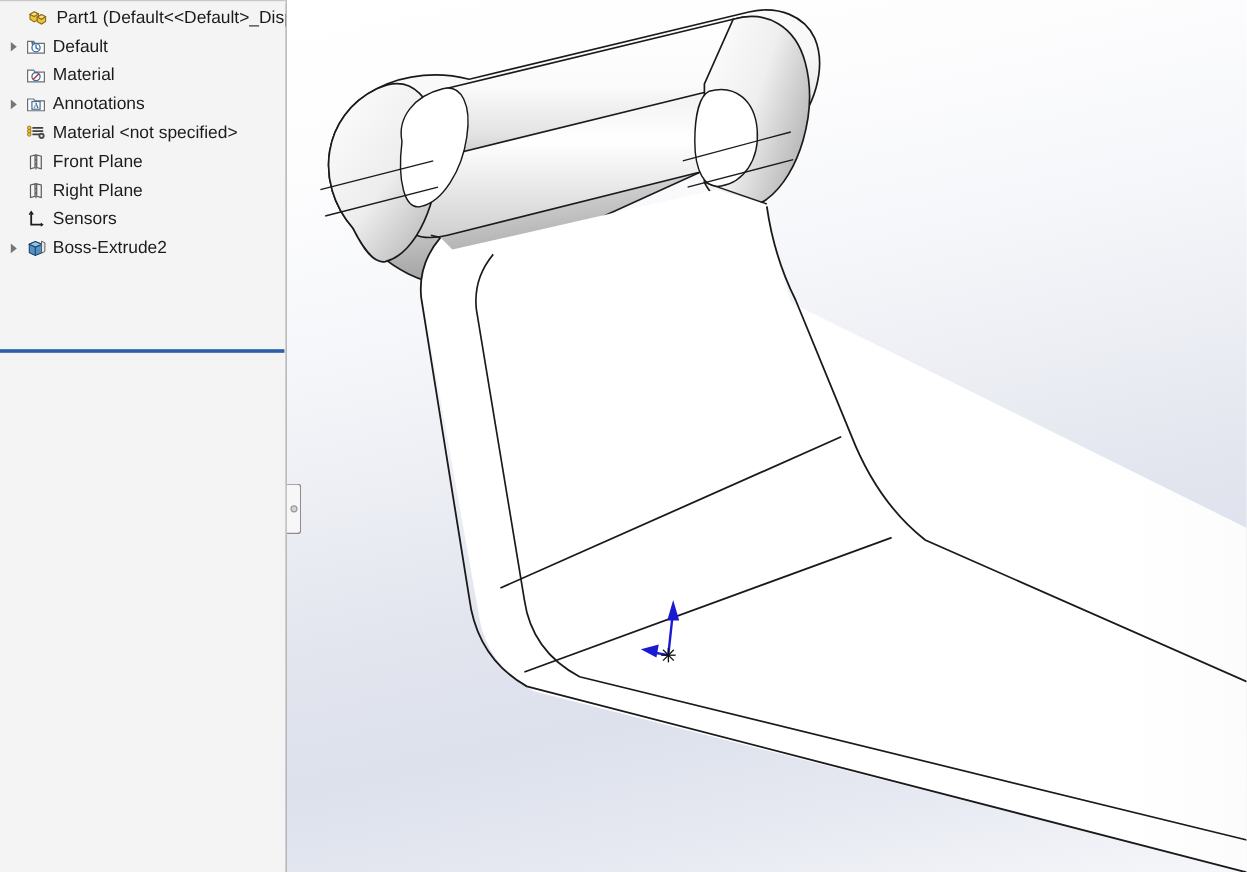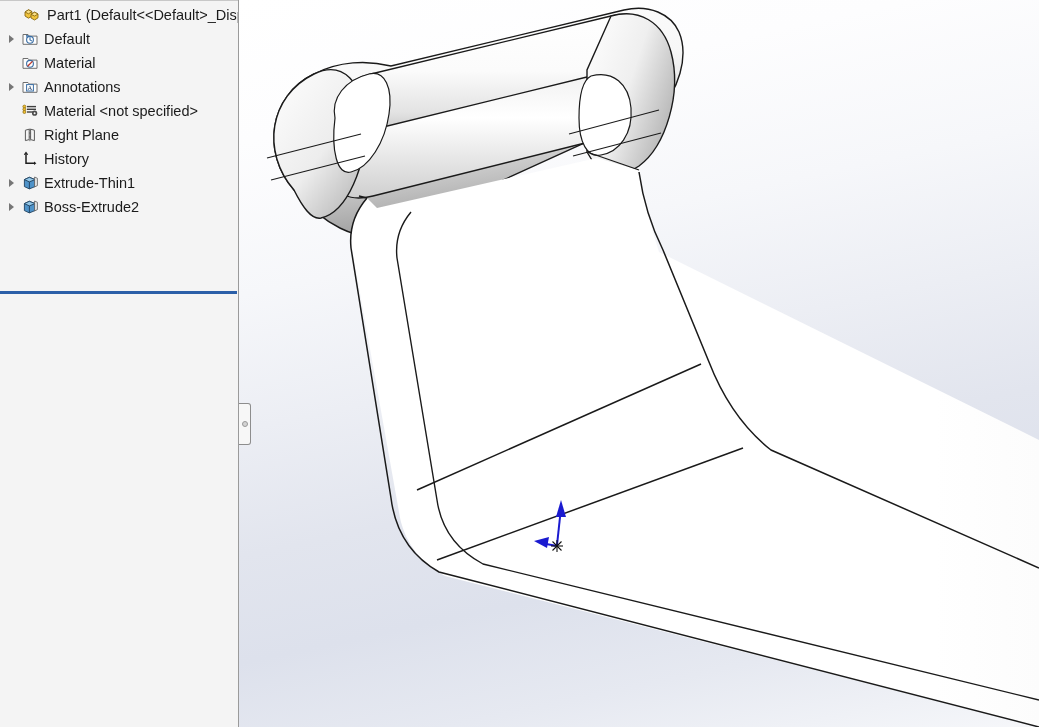--- a/index.html
+++ b/index.html
@@ -214,58 +214,57 @@
             <circle cx="4.4" cy="5.6" r="1.5" fill="#f2c230" stroke="#8a6a14" stroke-width="0.7"></circle>
             <circle cx="4.4" cy="8.3" r="1.5" fill="#f2c230" stroke="#8a6a14" stroke-width="0.7"></circle>
             <circle cx="4.4" cy="11.0" r="1.5" fill="#f2c230" stroke="#8a6a14" stroke-width="0.7"></circle>
             <circle cx="14.6" cy="12.2" r="2.6" fill="#4b4b4b"></circle>
             <circle cx="14.6" cy="12.2" r="1.0" fill="#f4f4f4"></circle>
           </svg>
         </span>
         <span class="lbl">Material &lt;not specified&gt;</span>
       </div>
 
-
-
       <div class="tree-row">
         <span class="twisty"></span>
         <span class="ic">
           <svg width="20" height="20" viewBox="0 0 20 20">
             <path d="M5.4 5.2 L9.2 4.2 L9.2 14.6 L5.4 15.6 Z" fill="none" stroke="#5a5a5a" stroke-width="1"></path>
             <path d="M10.6 4.2 L14.4 5.2 L14.4 15.6 L10.6 14.6 Z" fill="none" stroke="#5a5a5a" stroke-width="1"></path>
             <line x1="9.9" y1="3.6" x2="9.9" y2="16.2" stroke="#5a5a5a" stroke-width="0.9" stroke-dasharray="2 1.6"></line>
           </svg>
         </span>
+        <span class="lbl">Front Plane</span>
+      </div>
+
+
+      <div class="tree-row">
+        <span class="twisty"></span>
+        <span class="ic">
+          <svg width="20" height="20" viewBox="0 0 20 20">
+            <path d="M5.4 5.2 L9.2 4.2 L9.2 14.6 L5.4 15.6 Z" fill="none" stroke="#5a5a5a" stroke-width="1"></path>
+            <path d="M10.6 4.2 L14.4 5.2 L14.4 15.6 L10.6 14.6 Z" fill="none" stroke="#5a5a5a" stroke-width="1"></path>
+            <line x1="9.9" y1="3.6" x2="9.9" y2="16.2" stroke="#5a5a5a" stroke-width="0.9" stroke-dasharray="2 1.6"></line>
+          </svg>
+        </span>
         <span class="lbl">Right Plane</span>
       </div>
 
       <div class="tree-row">
         <span class="twisty"></span>
         <span class="ic">
           <svg width="20" height="20" viewBox="0 0 20 20">
             <path d="M6 4 L6 14.2 L15 14.2" fill="none" stroke="#1e1e1e" stroke-width="1.5"></path>
             <path d="M14 12.4 L16.4 14.2 L14 16" fill="#1e1e1e"></path>
             <path d="M4.3 5.8 L6 3.4 L7.7 5.8" fill="none" stroke="#1e1e1e" stroke-width="1.1"></path>
           </svg>
         </span>
-        <span class="lbl">History</span>
-      </div>
-
-      <div class="tree-row">
-        <span class="twisty has-arrow"></span>
-        <span class="ic">
-          <svg width="20" height="20" viewBox="0 0 20 20">
-            <path d="M4.4 6.6 L9.4 4.3 L15 6.6 L15 13.6 L9.4 15.9 L4.4 13.6 Z" fill="#4f93c9" stroke="#20415e" stroke-width="0.9"></path>
-            <path d="M4.4 6.6 L9.4 4.3 L15 6.6 L9.4 8.9 Z" fill="#93c7e8" stroke="#20415e" stroke-width="0.9"></path>
-            <path d="M9.4 8.9 L9.4 15.9" fill="none" stroke="#20415e" stroke-width="0.9"></path>
-            <path d="M14.6 4.0 L17.4 5.3 L17.4 12.6 L14.6 13.9 Z" fill="#e9e9e9" stroke="#5a5a5a" stroke-width="0.8"></path>
-          </svg>
-        </span>
-        <span class="lbl">Extrude-Thin1</span>
-      </div>
+        <span class="lbl">Sensors</span>
+      </div>
+
 
       <div class="tree-row">
         <span class="twisty has-arrow"></span>
         <span class="ic">
           <svg width="20" height="20" viewBox="0 0 20 20">
             <path d="M4.4 6.6 L9.4 4.3 L15 6.6 L15 13.6 L9.4 15.9 L4.4 13.6 Z" fill="#4f93c9" stroke="#20415e" stroke-width="0.9"></path>
             <path d="M4.4 6.6 L9.4 4.3 L15 6.6 L9.4 8.9 Z" fill="#93c7e8" stroke="#20415e" stroke-width="0.9"></path>
             <path d="M9.4 8.9 L9.4 15.9" fill="none" stroke="#20415e" stroke-width="0.9"></path>
             <path d="M14.6 4.0 L17.4 5.3 L17.4 12.6 L14.6 13.9 Z" fill="#e9e9e9" stroke="#5a5a5a" stroke-width="0.8"></path>
           </svg>

